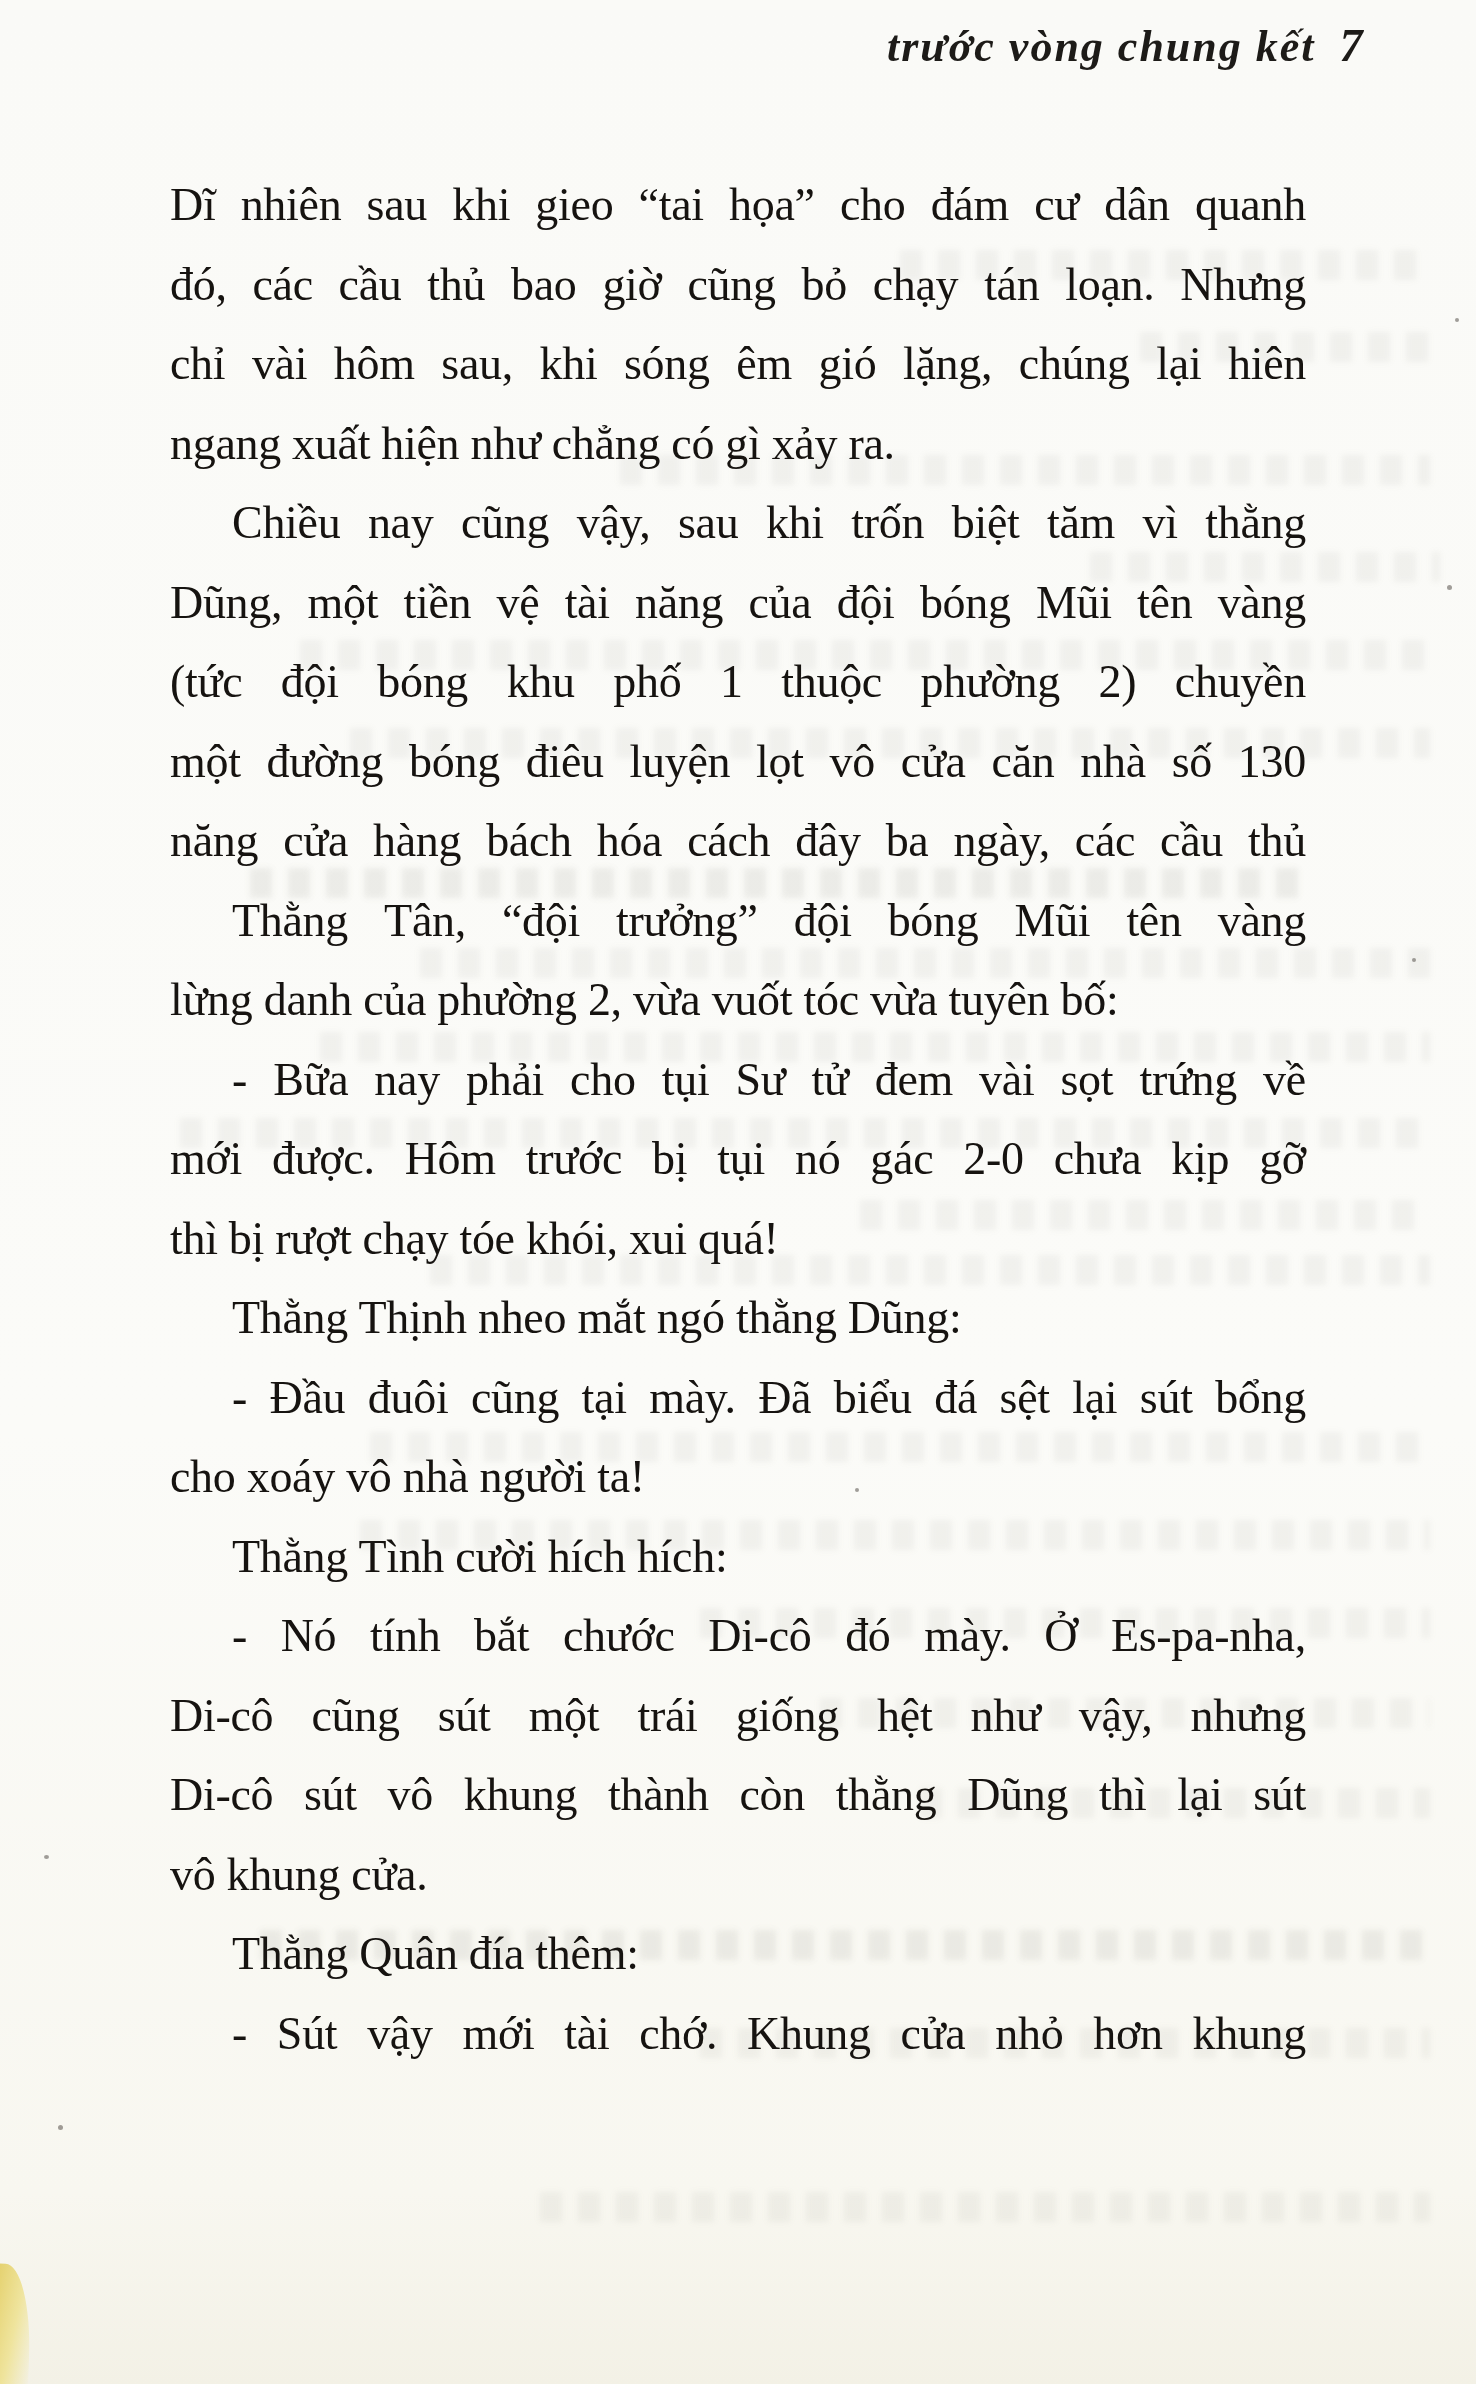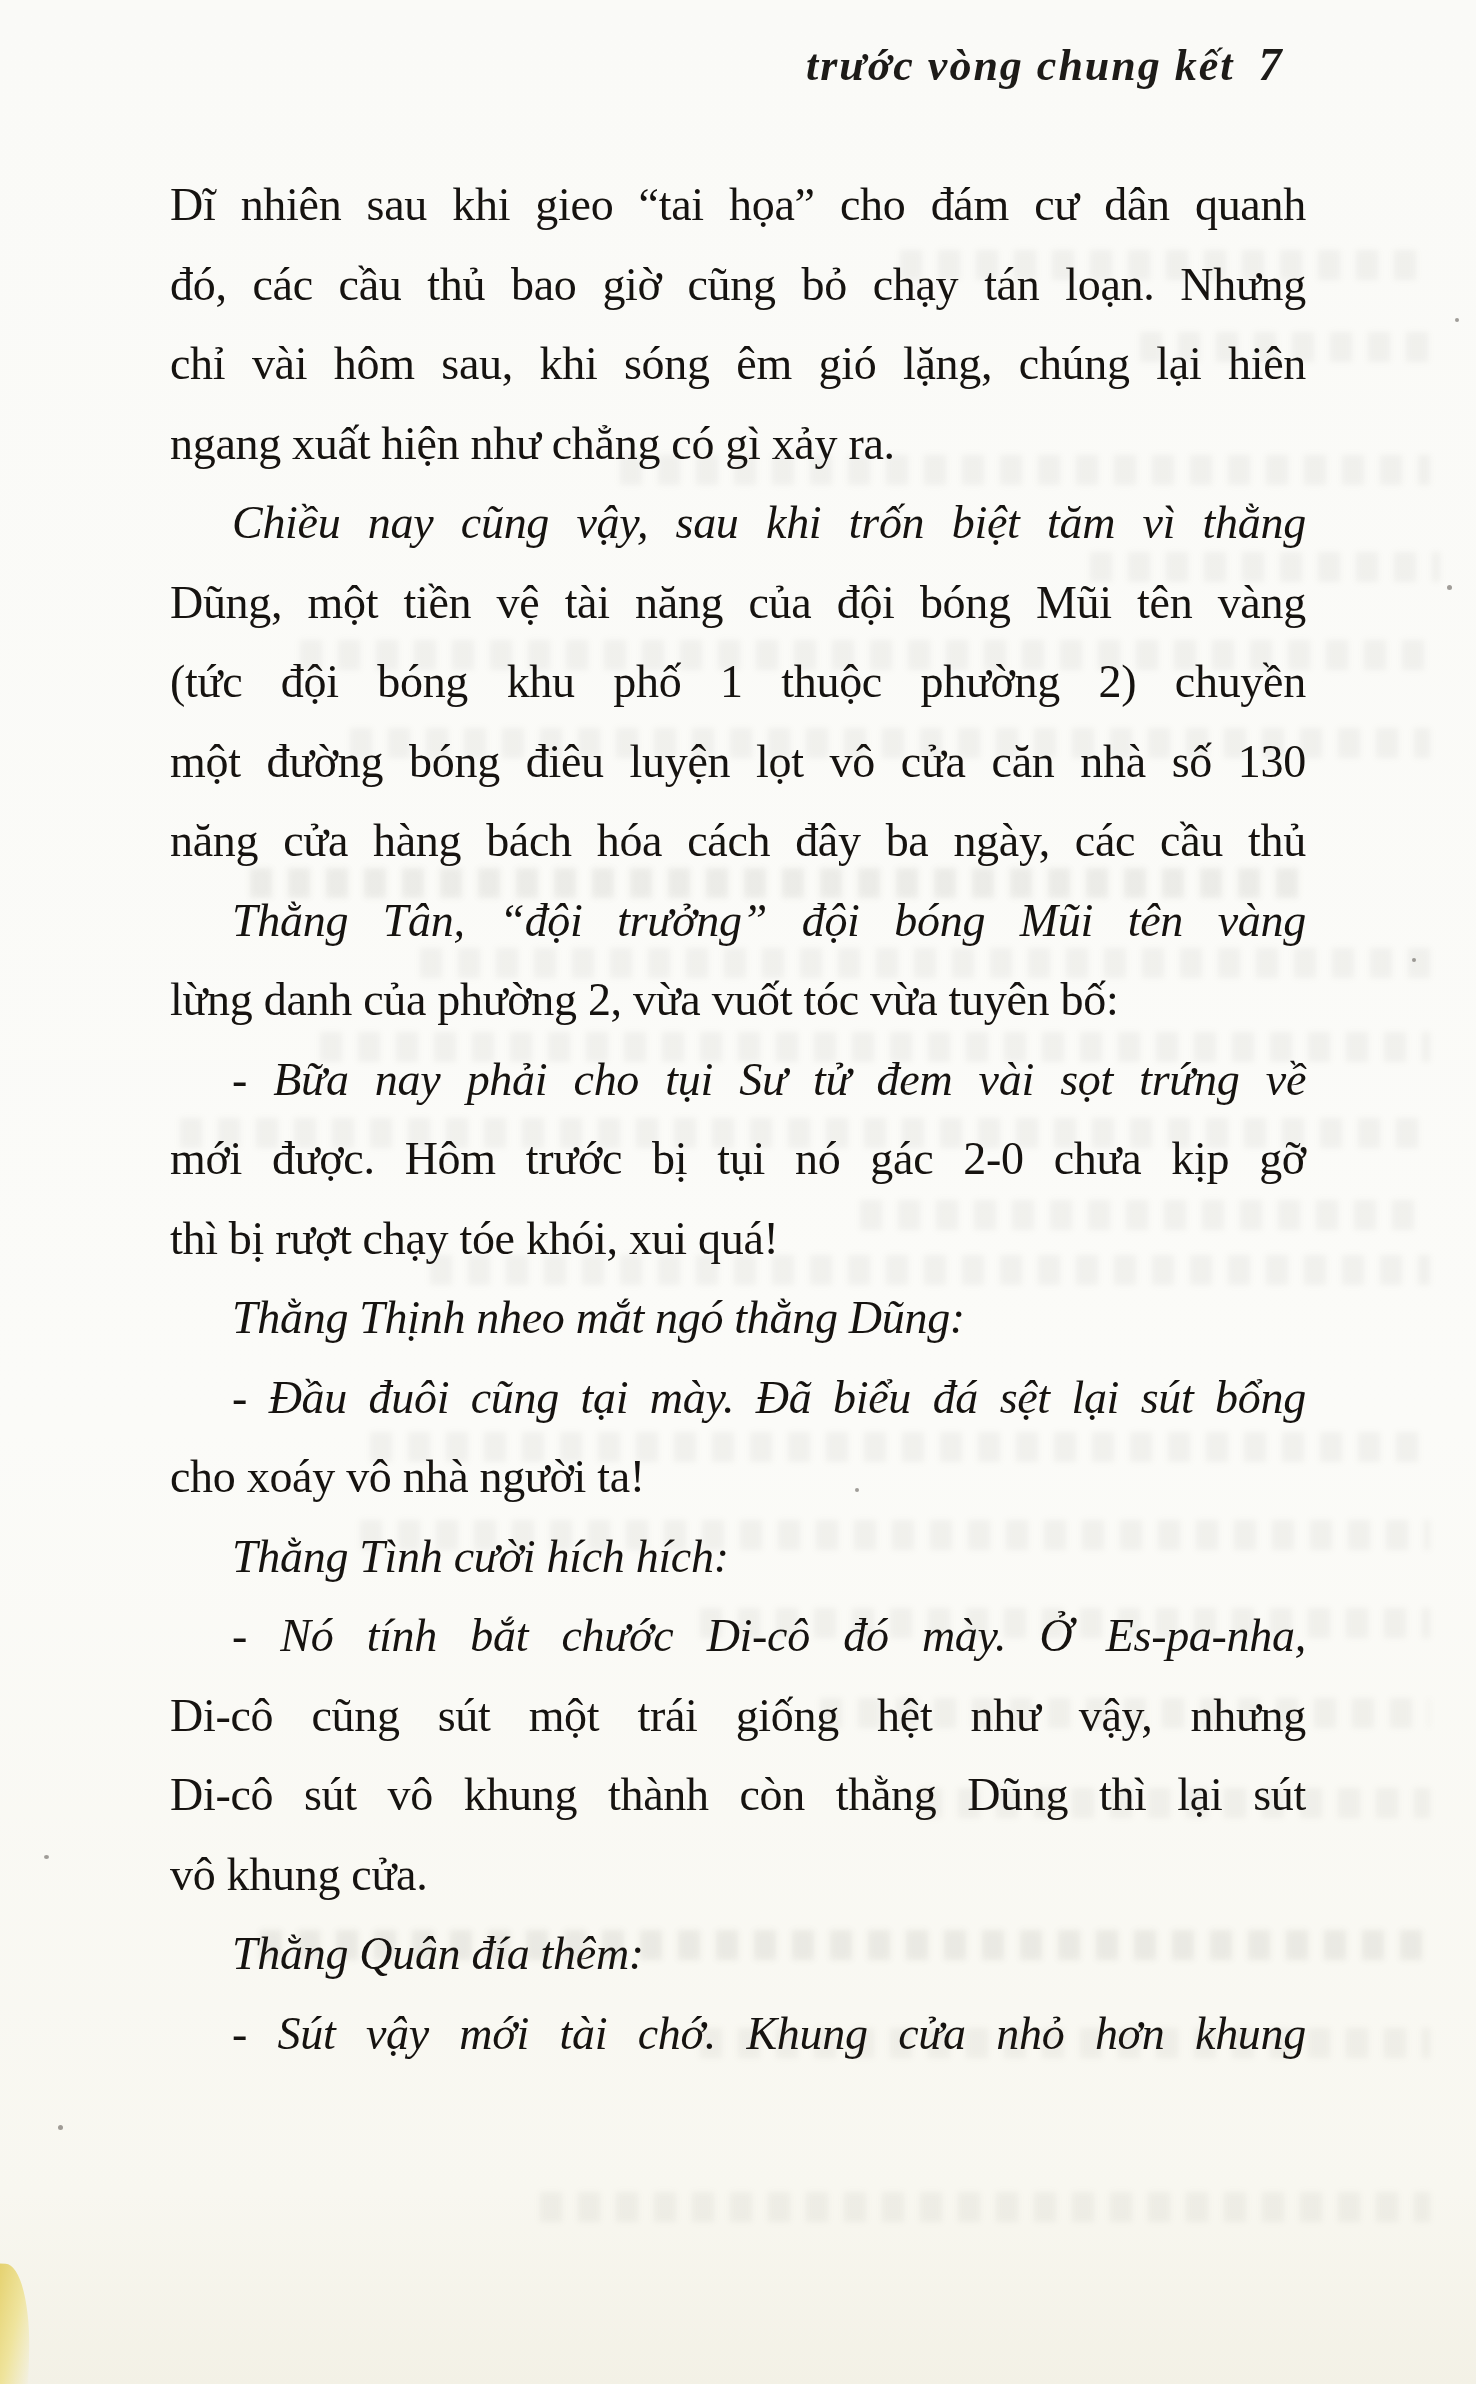--- a/index.html
+++ b/index.html
@@ -10,37 +10,37 @@
     font-family: "Liberation Serif", serif;
     color: #171513;
   }
   .page {
     position: absolute; inset: 0;
     background: linear-gradient(180deg, #fafaf7 0%, #fbfbf8 60%, #f8f7f0 92%, #f3f1e6 100%);
   }
 
   
   .running-header {
-    position: absolute; left: 806px; top: 22px;
+    position: absolute; left: 887px; top: 22px;
     font-style: italic; font-weight: 700;
-    font-size: 44px; line-height: 86px;
+    font-size: 44px; line-height: 47px;
     letter-spacing: 2px; white-space: nowrap;
     color: #1d1b18;
   }
   .rh-page { margin-left: 24px; font-size: 46px; }
 
   
   .text-block {
     position: absolute; left: 170px; top: 165px; width: 1136px;
     font-size: 46px; line-height: 79.5px;
     color: #161310;
   }
   .line { height: 79.5px; white-space: nowrap; letter-spacing: -0.3px; }
   .line.justify { display: flex; justify-content: space-between; align-items: center; }
-  .line.indent { padding-left: 62px; font-style: italic; }
+  .line.indent { padding-left: 62px; }
 
   
   .bleed {
     position: absolute; height: 30px;
     filter: blur(3px); opacity: .5; pointer-events: none;
     background: repeating-linear-gradient(90deg,
       rgba(125,125,112,.16) 0px, rgba(125,125,112,.16) 22px,
       rgba(125,125,112,0) 22px, rgba(125,125,112,0) 38px);
   }
   .bleed.strong { opacity: .75; }

